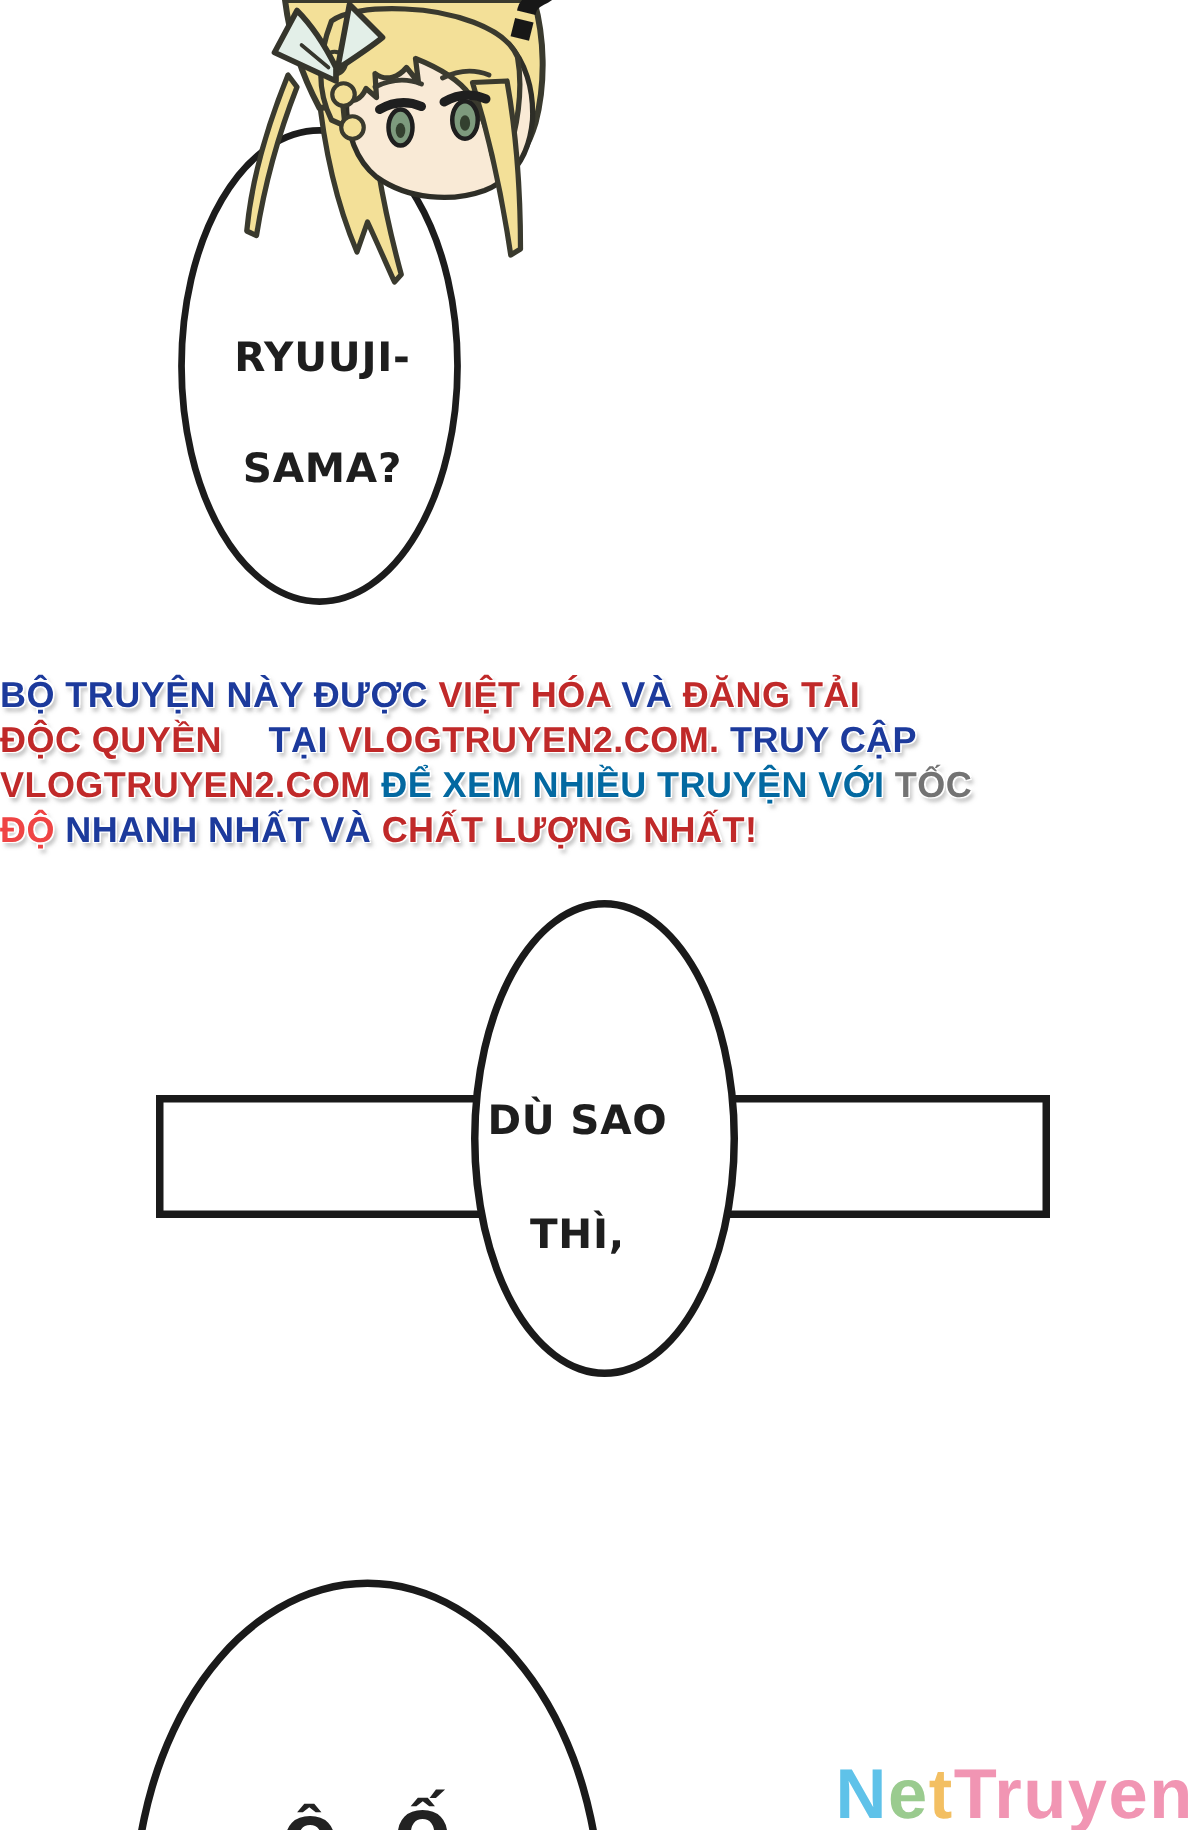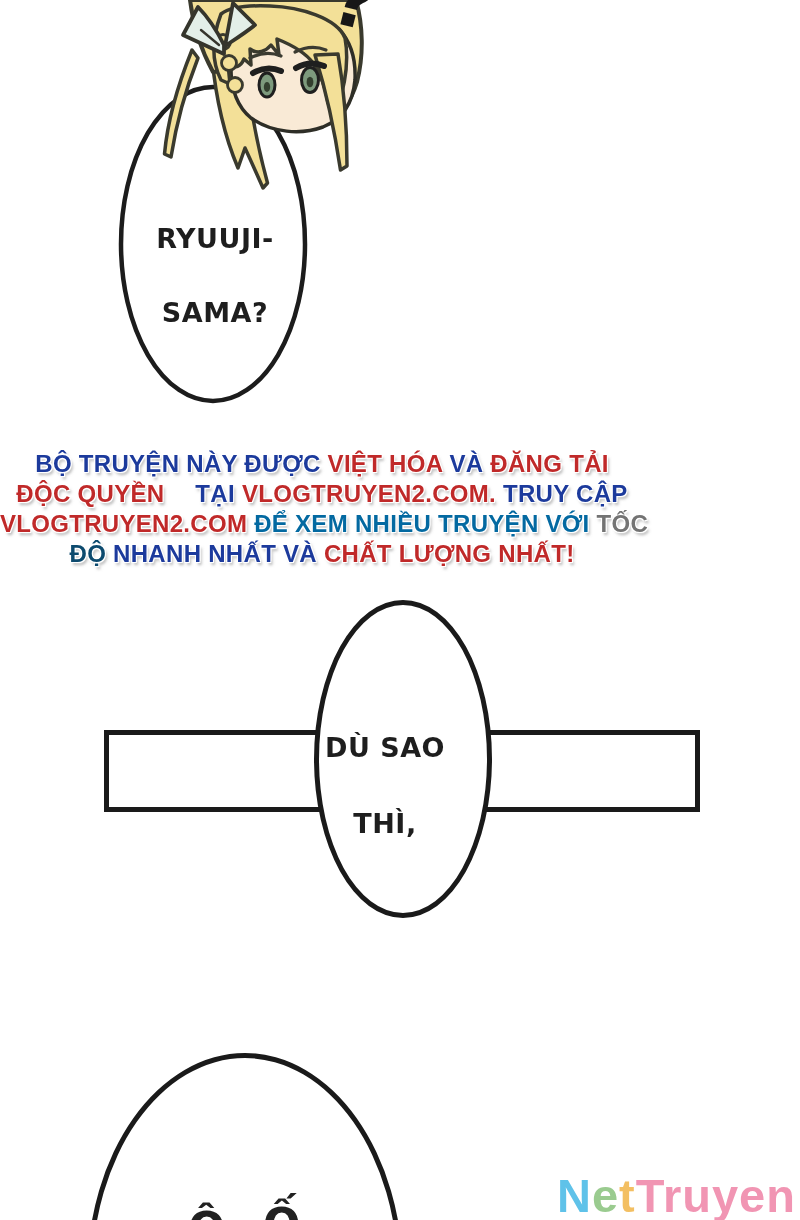--- a/index.html
+++ b/index.html
@@ -18,21 +18,21 @@
   
   .qmark{
     position:absolute;left:334px;top:-34px;z-index:3;
     font-family:"DejaVu Sans",sans-serif;font-weight:700;font-size:72px;line-height:1;
     color:#171717;transform:rotate(14deg);
   }
   
   #char-svg{position:absolute;left:0;top:0;z-index:2;}
   
   .watermark{
-    position:absolute;left:0;top:449px;width:644px;text-align:center;z-index:5;
+    position:absolute;left:0;top:449px;width:644px;z-index:5;
     font-family:"Liberation Sans",sans-serif;font-weight:700;font-size:24px;line-height:30px;
     letter-spacing:.3px;
   }
   .wm-line{
     text-shadow:-1px -1px 0 #fff,1px -1px 0 #fff,-1px 1px 0 #fff,1px 1px 0 #fff,
                 0 0 4px #fff,2px 3px 3px rgba(110,110,110,.55);
     white-space:nowrap;
   }
   
   .mid-rect{
@@ -102,21 +102,21 @@
 
   <div class="qmark">?</div>
 
   <div class="comic-text bubble-top-text"><span>RYUUJI-</span><br>
     <span>SAMA?</span></div>
 
   <div class="watermark">
     <div class="wm-line"><span style="color: rgb(28, 58, 156);">BỘ TRUYỆN NÀY ĐƯỢC </span><span style="color: rgb(192, 41, 41);">VIỆT HÓA</span><span style="color: rgb(28, 58, 156);"> VÀ </span><span style="color: rgb(192, 41, 41);">ĐĂNG TẢI</span></div>
     <div class="wm-line"><span style="color: rgb(192, 41, 41);">ĐỘC QUYỀN</span><span style="color: rgb(28, 58, 156); padding-left: 24px;"> TẠI </span><span style="color: rgb(192, 41, 41);">VLOGTRUYEN2.COM.</span><span style="color: rgb(28, 58, 156);"> TRUY CẬP</span></div>
     <div class="wm-line"><span style="color: rgb(192, 41, 41);">VLOGTRUYEN2.COM</span><span style="color: #0369a1;"> ĐỂ XEM NHIỀU TRUYỆN VỚI </span><span style="color: #737373;">TỐC</span></div>
-    <div class="wm-line"><span style="color: #0c4a6e;">ĐỘ</span><span style="color: rgb(28, 58, 156);"> NHANH NHẤT VÀ </span><span style="color: rgb(192, 41, 41);">CHẤT LƯỢNG NHẤT!</span></div>
+    <div class="wm-line"><span style="color: #ef4444;">ĐỘ</span><span style="color: rgb(28, 58, 156);"> NHANH NHẤT VÀ </span><span style="color: rgb(192, 41, 41);">CHẤT LƯỢNG NHẤT!</span></div>
   </div>
 
   <div class="mid-rect"></div>
   <div class="ellipse-bubble mid-bubble"></div>
   <div class="comic-text bubble-mid-text"><span>DÙ SAO</span><br>
     <span>THÌ,</span></div>
 
   <div class="ellipse-bubble bottom-bubble"></div>
   <span class="partial-char pc1">Ô</span>
   <span class="partial-char pc2">Ố</span>

